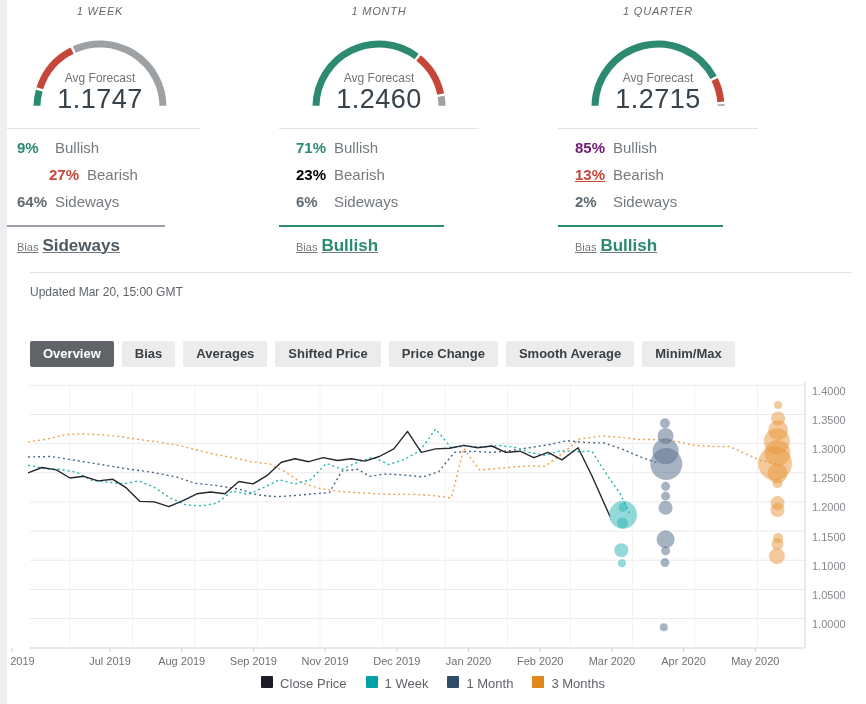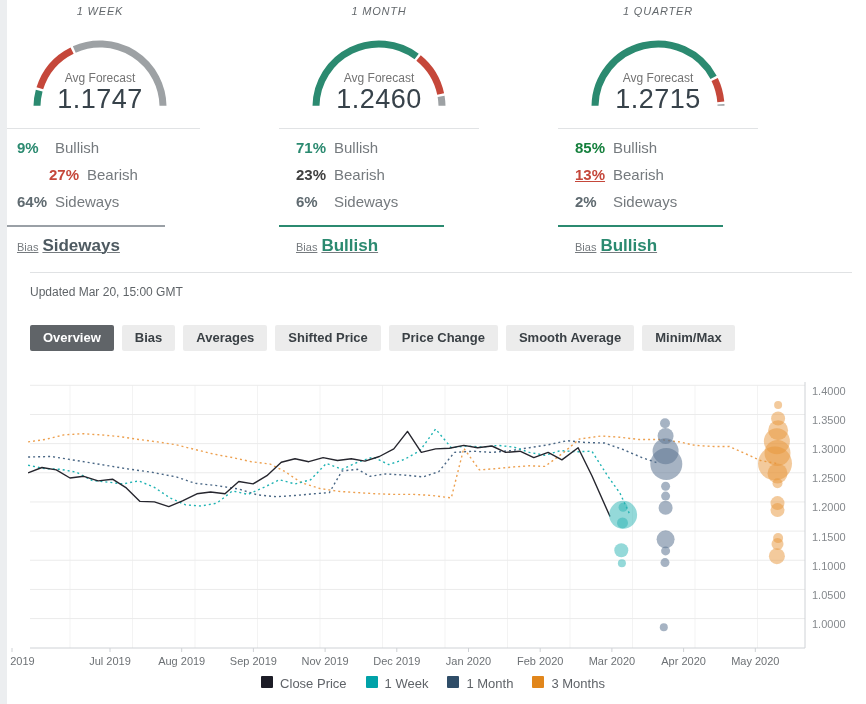--- a/index.html
+++ b/index.html
@@ -23,21 +23,21 @@
   .rows{margin-top:5px;padding-left:17px;}
   .srow{display:flex;align-items:center;height:27px;font-size:15px;}
   .srow .pct{width:38px;font-weight:bold;}
   .srow .lbl{color:#757a7e;}
   .bias-rule{width:165px;border-top:2px solid;margin-top:10px;}
   .bias-row{margin-top:9px;padding-left:17px;font-size:11px;color:#757a7e;text-decoration:underline;}
   .bias-row .bias-value{font-size:17px;font-weight:bold;margin-left:4px;}
   
   #hdivider{position:absolute;top:272px;left:30px;right:14px;border-top:1px solid #e0e2e4;}
   #updated{position:absolute;top:285px;left:30px;font-size:12px;color:#5f6468;}
-  #tabs{position:absolute;top:325px;left:30px;display:flex;gap:8px;}
+  #tabs{position:absolute;top:341px;left:30px;display:flex;gap:8px;}
   .tab{height:26px;line-height:26px;padding:0 13px;background:#ececec;border-radius:2px;
     font-size:13px;font-weight:bold;color:#3a4045;cursor:pointer;white-space:nowrap;}
   .tab.selected{background:#606468;color:#ffffff;}
   
   #chart-wrap{position:absolute;top:380px;left:0;width:866px;height:292px;z-index:1;}
   #legend{position:absolute;top:676px;left:0;width:866px;display:flex;justify-content:center;gap:19px;z-index:2;}
   .legend-item{display:flex;gap:7px;font-size:13px;color:#5f6368;}
   .legend-swatch{width:12px;height:12px;border-radius:1px;display:inline-block;}
 </style>
 </head>
@@ -90,21 +90,21 @@
           <div class="avg-value">1.2460</div>
         </div>
       </div>
       <div class="panel-sep"></div>
       <div class="rows">
         <div class="srow">
           <span class="pct" style="color: rgb(43, 138, 112);">71%</span>
           <span class="lbl">Bullish</span>
         </div>
         <div class="srow">
-          <span class="pct" style="color: #404040;">23%</span>
+          <span class="pct" style="color: #000000;">23%</span>
           <span class="lbl">Bearish</span>
         </div>
         <div class="srow">
           <span class="pct" style="color: rgb(95, 106, 112);">6%</span>
           <span class="lbl">Sideways</span>
         </div>
       </div>
       <div class="bias-rule" style="border-top-color: rgb(43, 138, 112);"></div>
       <div class="bias-row"><span>Bias</span><span class="bias-value" style="color: rgb(43, 138, 112);">Bullish</span></div>
     </div>
@@ -117,21 +117,21 @@
           <path d="M 137.94 73.25 A 63 63 0 0 1 137.99 74.79" fill="none" stroke="#9da1a4" stroke-width="7"></path>
         </svg>
         <div class="gauge-overlay">
           <div class="avg-label">Avg Forecast</div>
           <div class="avg-value">1.2715</div>
         </div>
       </div>
       <div class="panel-sep"></div>
       <div class="rows">
         <div class="srow">
-          <span class="pct" style="color: #15803d;">85%</span>
+          <span class="pct" style="color: #701a75;">85%</span>
           <span class="lbl">Bullish</span>
         </div>
         <div class="srow">
           <span class="pct" style="color: rgb(197, 71, 58); text-decoration: underline;">13%</span>
           <span class="lbl">Bearish</span>
         </div>
         <div class="srow">
           <span class="pct" style="color: rgb(95, 106, 112);">2%</span>
           <span class="lbl">Sideways</span>
         </div>

